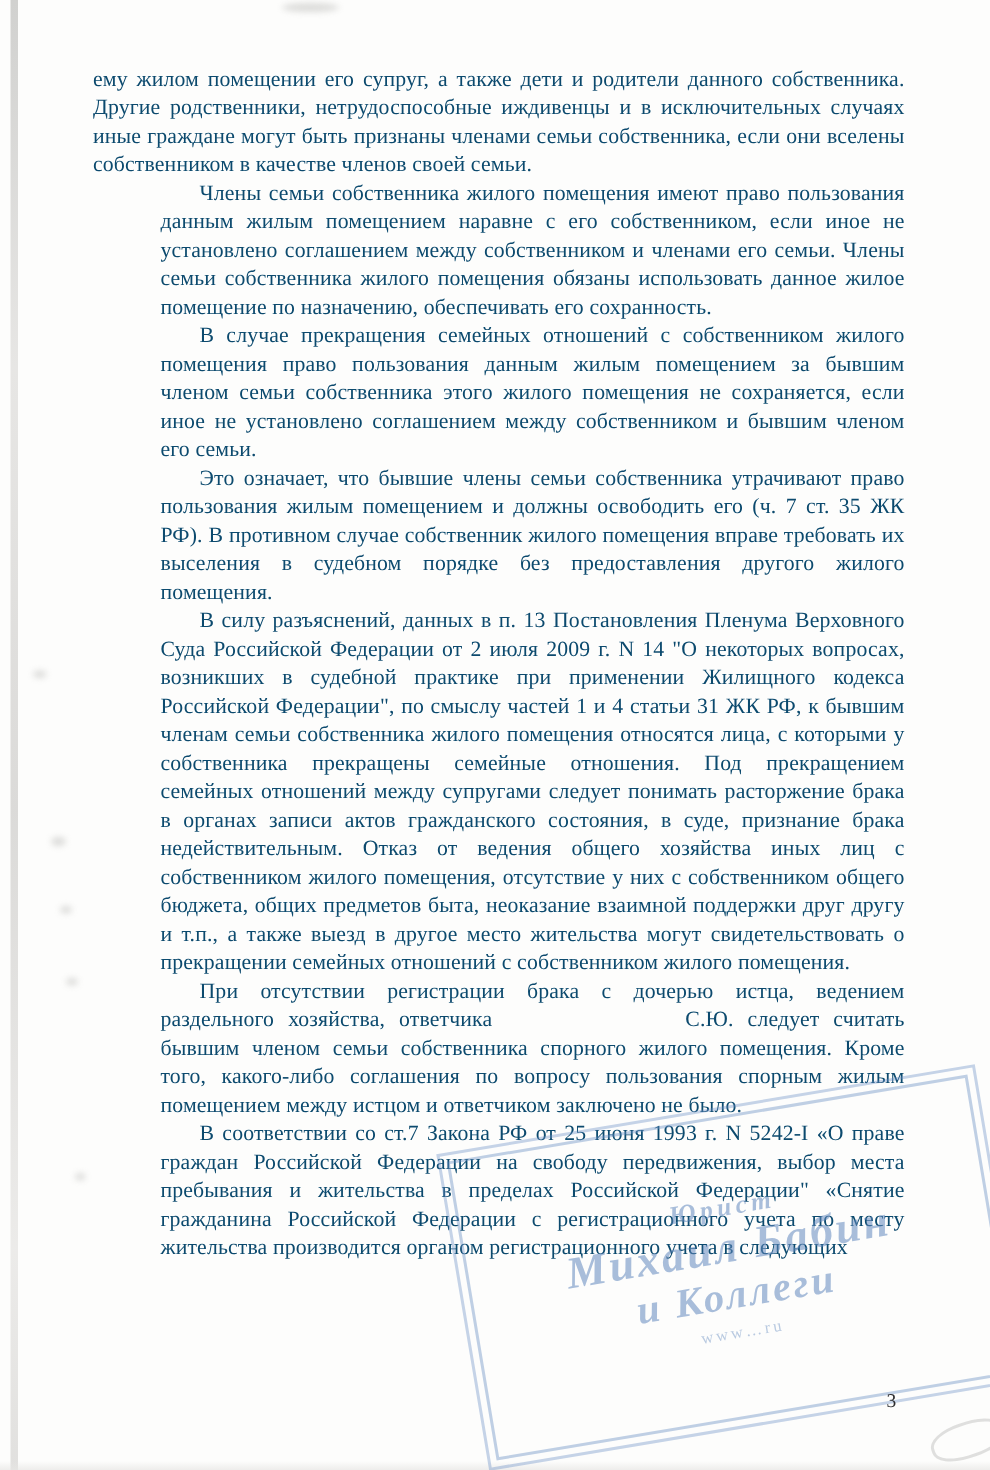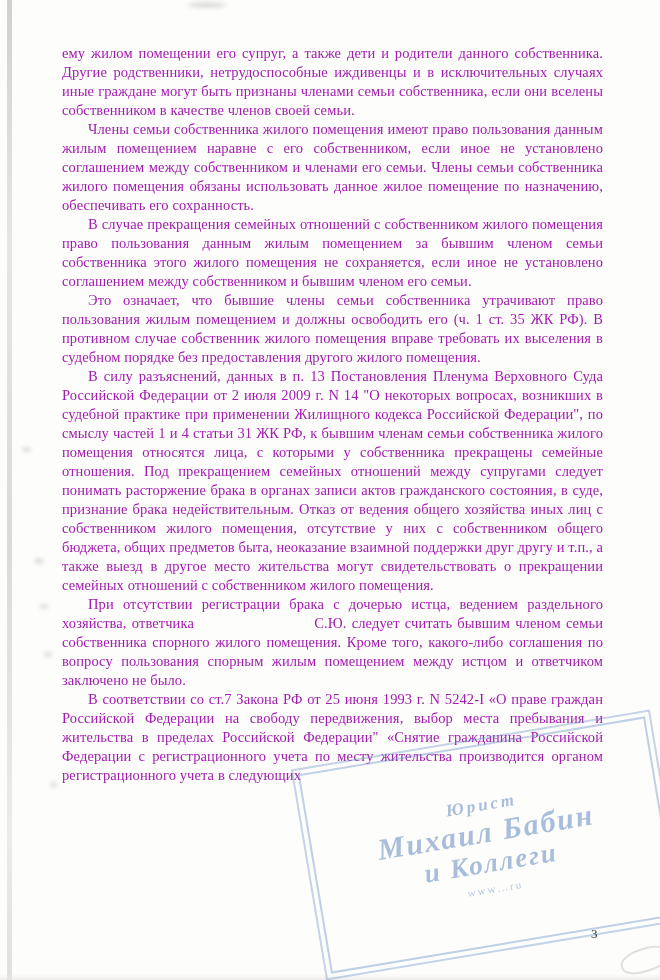--- a/index.html
+++ b/index.html
@@ -25,27 +25,27 @@
     position:absolute;background:#b4b4b1;border-radius:50%;
     filter:blur(2px);opacity:.45;
   }
   .corner-mark{
     position:absolute;right:-10px;bottom:8px;width:46px;height:20px;
     border:2px solid #c7c6c4;border-radius:45%;
     transform:rotate(-18deg);opacity:.55;
   }
   .textblock{
     position:absolute;left:62px;top:44px;width:541px;
-    color:#a21caf;
+    color:#0c4a6e;
     font-size:14.5px;line-height:19px;
     text-align:justify;
     letter-spacing:.1px;
   }
   .para{margin:0;padding:0;}
-  .para.indent{text-indent:26px;}
+  .para.indent{text-indent:26px;margin-left:45px;}
   .para.indent-large{text-indent:52px;}
   .gap{display:inline-block;height:2px;vertical-align:baseline;}
   .page-num{
     position:absolute;left:591px;top:926px;
     font-size:13px;color:#2c2c2e;
   }
   
   .stamp{
     position:absolute;left:312px;top:744px;width:348px;height:198px;
     transform:rotate(-9.5deg);
@@ -75,21 +75,21 @@
   <div class="smudge" style="left:34px;top:558px;width:10px;height:6px;"></div>
   <div class="smudge" style="left:40px;top:604px;width:8px;height:5px;"></div>
   <div class="smudge" style="left:44px;top:652px;width:8px;height:5px;"></div>
   <div class="smudge" style="left:50px;top:782px;width:7px;height:5px;"></div>
   <div class="corner-mark"></div>
 
   <div class="textblock">
       <p class="para no-indent">ему жилом помещении его супруг, а также дети и родители данного собственника. Другие родственники, нетрудоспособные иждивенцы и в исключительных случаях иные граждане могут быть признаны членами семьи собственника, если они вселены собственником в качестве членов своей семьи.</p>
       <p class="para indent">Члены семьи собственника жилого помещения имеют право пользования данным жилым помещением наравне с его собственником, если иное не установлено соглашением между собственником и членами его семьи. Члены семьи собственника жилого помещения обязаны использовать данное жилое помещение по назначению, обеспечивать его сохранность.</p>
       <p class="para indent">В случае прекращения семейных отношений с собственником жилого помещения право пользования данным жилым помещением за бывшим членом семьи собственника этого жилого помещения не сохраняется, если иное не установлено соглашением между собственником и бывшим членом его семьи.</p>
-      <p class="para indent">Это означает, что бывшие члены семьи собственника утрачивают право пользования жилым помещением и должны освободить его (ч. 1 ст. 35 ЖК РФ). В противном случае собственник жилого помещения вправе требовать их выселения в судебном порядке без предоставления другого жилого помещения.</p>
+      <p class="para indent">Это означает, что бывшие члены семьи собственника утрачивают право пользования жилым помещением и должны освободить его (ч. 7 ст. 35 ЖК РФ). В противном случае собственник жилого помещения вправе требовать их выселения в судебном порядке без предоставления другого жилого помещения.</p>
       <p class="para indent">В силу разъяснений, данных в п. 13 Постановления Пленума Верховного Суда Российской Федерации от 2 июля 2009 г. N 14 "О некоторых вопросах, возникших в судебной практике при применении Жилищного кодекса Российской Федерации", по смыслу частей 1 и 4 статьи 31 ЖК РФ, к бывшим членам семьи собственника жилого помещения относятся лица, с которыми у собственника прекращены семейные отношения. Под прекращением семейных отношений между супругами следует понимать расторжение брака в органах записи актов гражданского состояния, в суде, признание брака недействительным. Отказ от ведения общего хозяйства иных лиц с собственником жилого помещения, отсутствие у них с собственником общего бюджета, общих предметов быта, неоказание взаимной поддержки друг другу и т.п., а также выезд в другое место жительства могут свидетельствовать о прекращении семейных отношений с собственником жилого помещения.</p>
       <p class="para indent">При отсутствии регистрации брака с дочерью истца, ведением раздельного хозяйства, ответчика <span class="gap" style="width: 110px;"></span> С.Ю. следует считать бывшим членом семьи собственника спорного жилого помещения. Кроме того, какого-либо соглашения по вопросу пользования спорным жилым помещением между истцом и ответчиком заключено не было.</p>
       <p class="para indent">В соответствии со ст.7 Закона РФ от 25 июня 1993 г. N 5242-I «О праве граждан Российской Федерации на свободу передвижения, выбор места пребывания и жительства в пределах Российской Федерации" «Снятие гражданина Российской Федерации с регистрационного учета по месту жительства производится органом регистрационного учета в следующих</p>
     </div>
 
   <div class="stamp">
     <div class="s-small">Юрист</div>
     <div class="s-big1">Михаил Бабин</div>
     <div class="s-big2">и Коллеги</div>
     <div class="s-url">www…ru</div>

